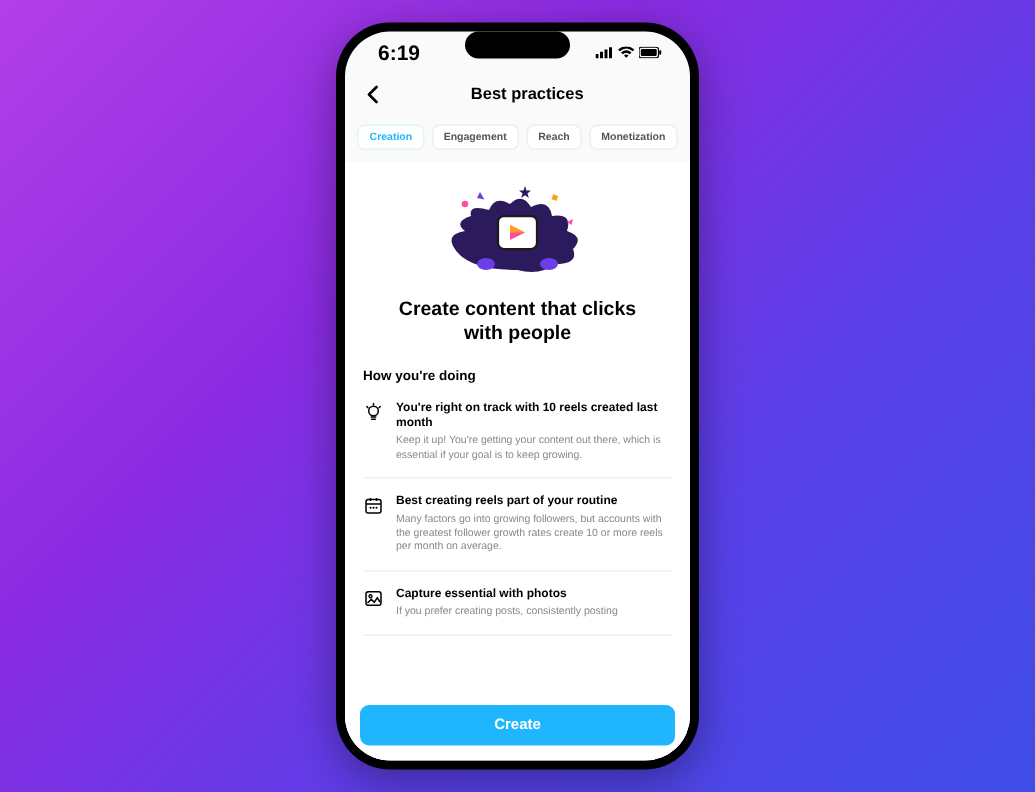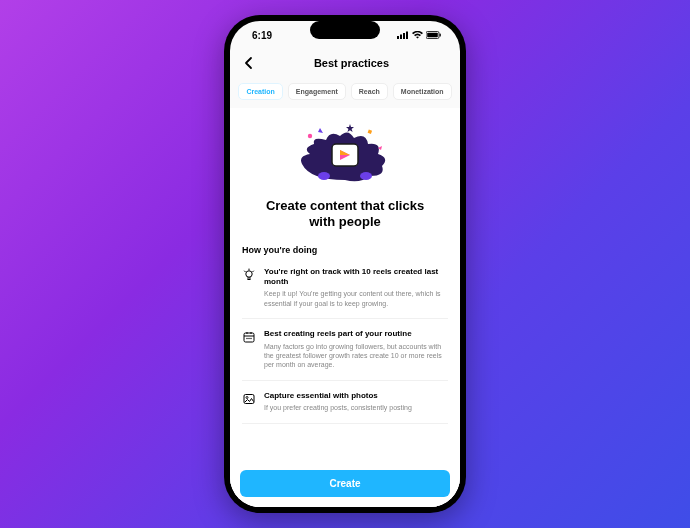--- a/index.html
+++ b/index.html
@@ -42,21 +42,21 @@
     background: #000;
     border-radius: 12px;
     z-index: 10;
   }
   .status-bar {
     height: 28px;
     display: flex;
     align-items: center;
     justify-content: space-between;
     padding: 0 18px 0 22px;
-    font-size: 10px;
+    font-size: 14px;
     font-weight: 600;
     color: #000;
   }
   .status-icons { display: flex; gap: 3px; align-items: center; }
   .header {
     display: flex;
     align-items: center;
     justify-content: center;
     height: 28px;
     position: relative;

